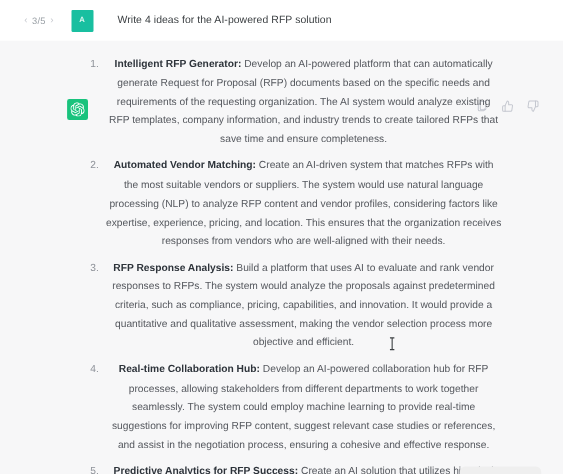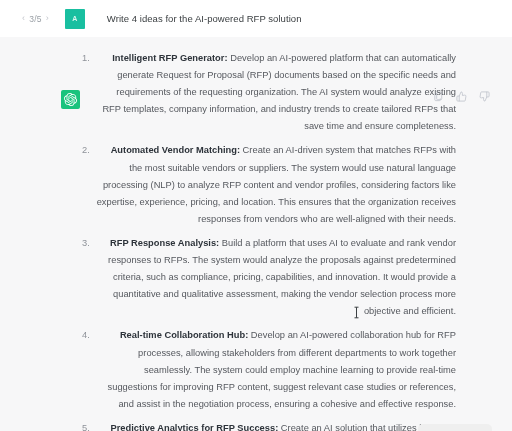--- a/index.html
+++ b/index.html
@@ -118,21 +118,21 @@
   }
   ol.idea-list > li {
     counter-increment: idea;
     position: relative;
     padding-left: 14px;
     margin-bottom: 7px;
     font-size: 9.3px;
     line-height: 17.1px;
     color: #55585e;
     letter-spacing: .01px;
-    text-align: right;
+    text-align: center;
   }
   ol.idea-list > li::before {
     content: counter(idea) ".";
     position: absolute;
     left: 0;
     top: 0;
     color: #8e9299;
     font-size: 9.3px;
     line-height: 17.1px;
   }

